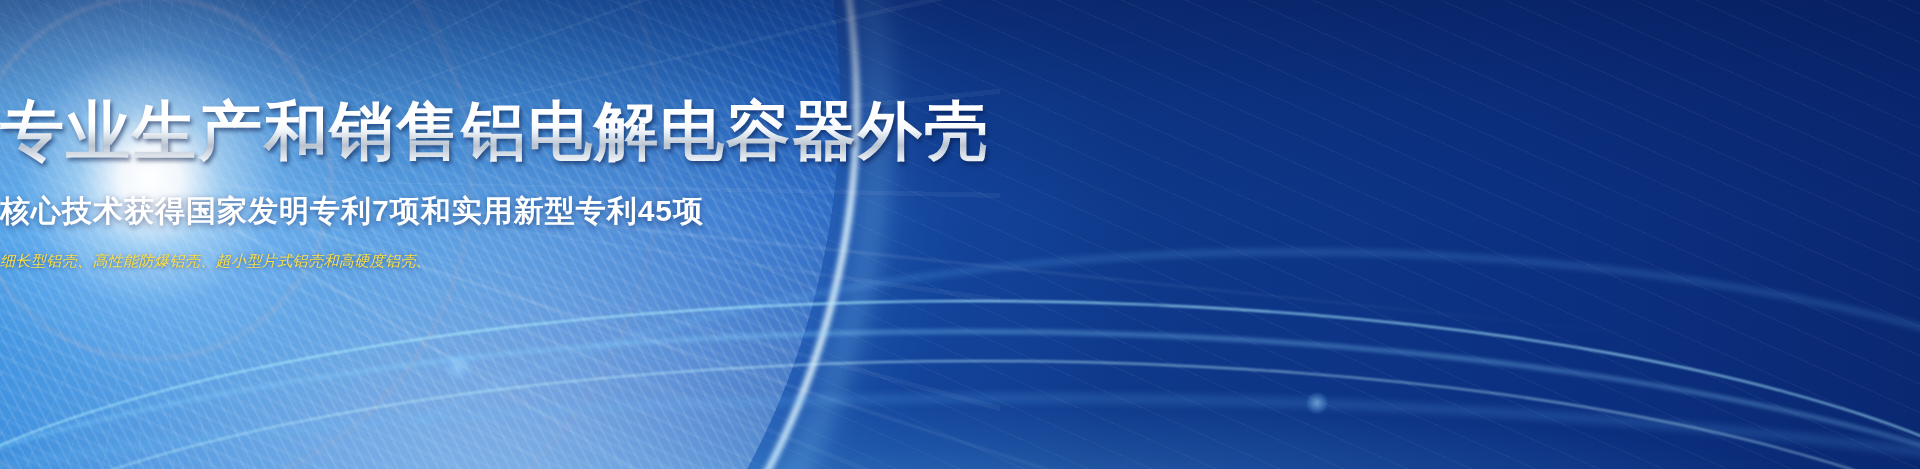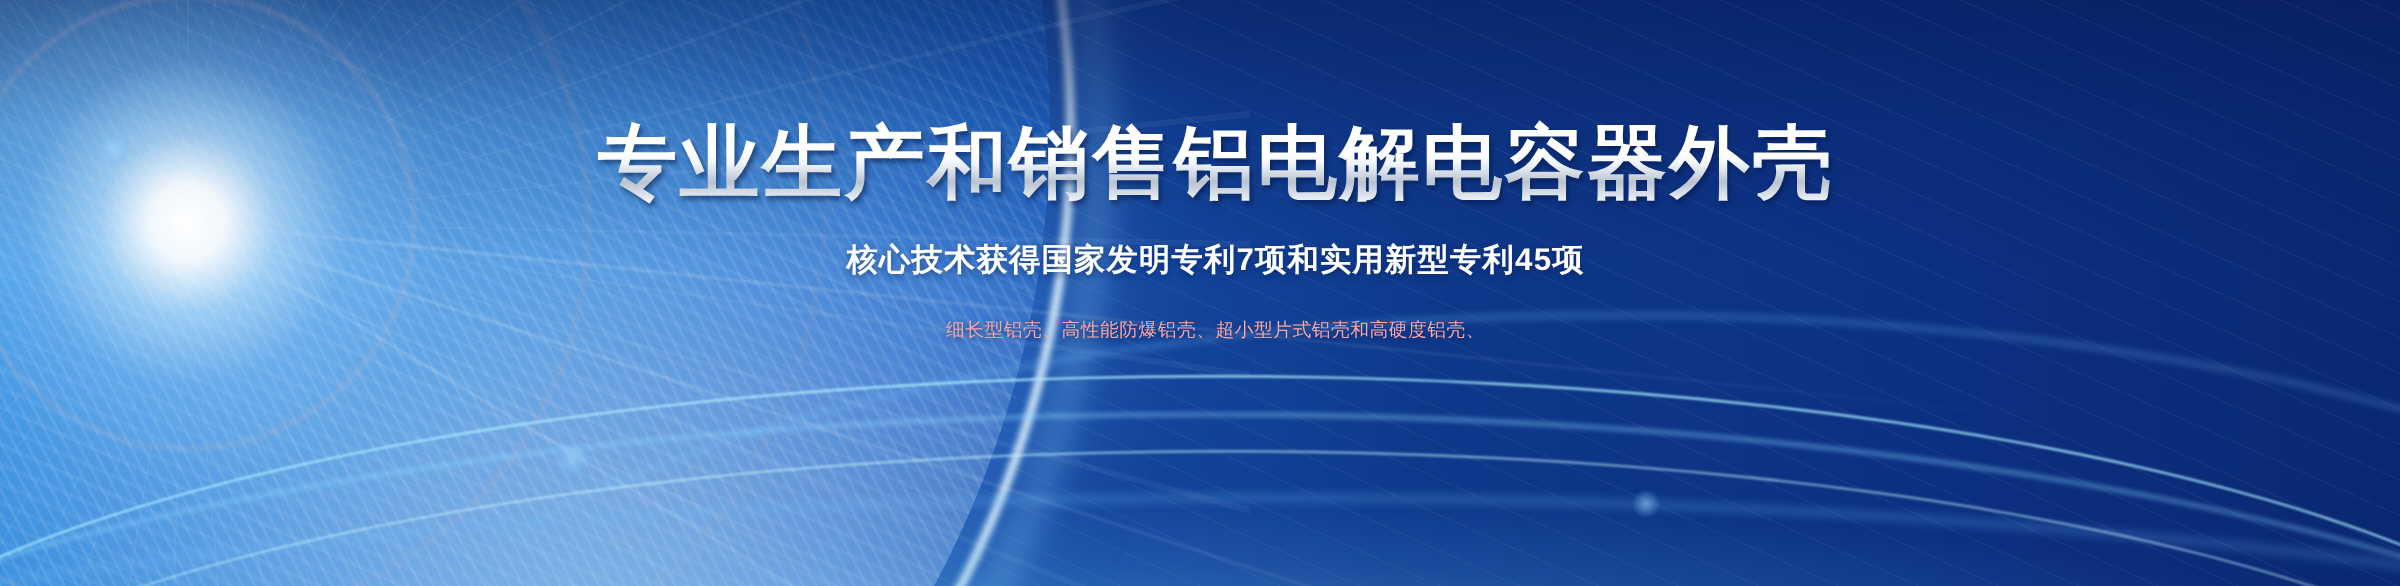--- a/index.html
+++ b/index.html
@@ -191,57 +191,57 @@
     background: radial-gradient(circle, rgba(160,220,255,0.55) 0%, rgba(120,190,255,0.18) 55%, rgba(120,190,255,0) 75%);
     pointer-events: none;
   }
 
   
   .content {
     position: absolute;
     inset: 0;
     display: flex;
     flex-direction: column;
-    align-items: center;
-    pointer-events: none;
-    padding-left: 25px;
+    align-items: flex-start;
+    pointer-events: none;
   }
   .headline {
     margin-top: 96px;
     font-family: "DejaVu Serif", "Liberation Serif", serif;
     font-weight: 700;
     font-size: 64px;
     line-height: 1.08;
     letter-spacing: 2px;
     color: #ffffff;
     background: linear-gradient(180deg, #ffffff 0%, #ffffff 38%, #f2f6fb 50%, #b9c3cf 72%, #e9eef4 92%, #ffffff 100%);
     -webkit-background-clip: text;
     background-clip: text;
     -webkit-text-fill-color: transparent;
     filter: drop-shadow(2px 3px 2px rgba(3,22,70,0.55));
     white-space: nowrap;
   }
   .subhead {
     margin-top: 26px;
-    font-size: 25px;
+    font-size: 30px;
     font-weight: 700;
     color: #ffffff;
     letter-spacing: 1px;
     text-shadow: 0 2px 6px rgba(5,28,86,0.55);
     white-space: nowrap;
   }
   .desc {
-    margin-top: 28px;
+    margin-top: 16px;
     text-align: center;
-    color: #fca5a5;
+    color: #fde047;
     font-size: 15px;
     line-height: 1.75;
     letter-spacing: 0.4px;
     text-shadow: 0 1px 4px rgba(5,28,86,0.6);
     white-space: nowrap;
+    font-style: italic;
   }
 </style>
 </head>
 <body>
 
 <div id="banner">
 
   <div class="bg-base"></div>
 
   <div class="planet">

